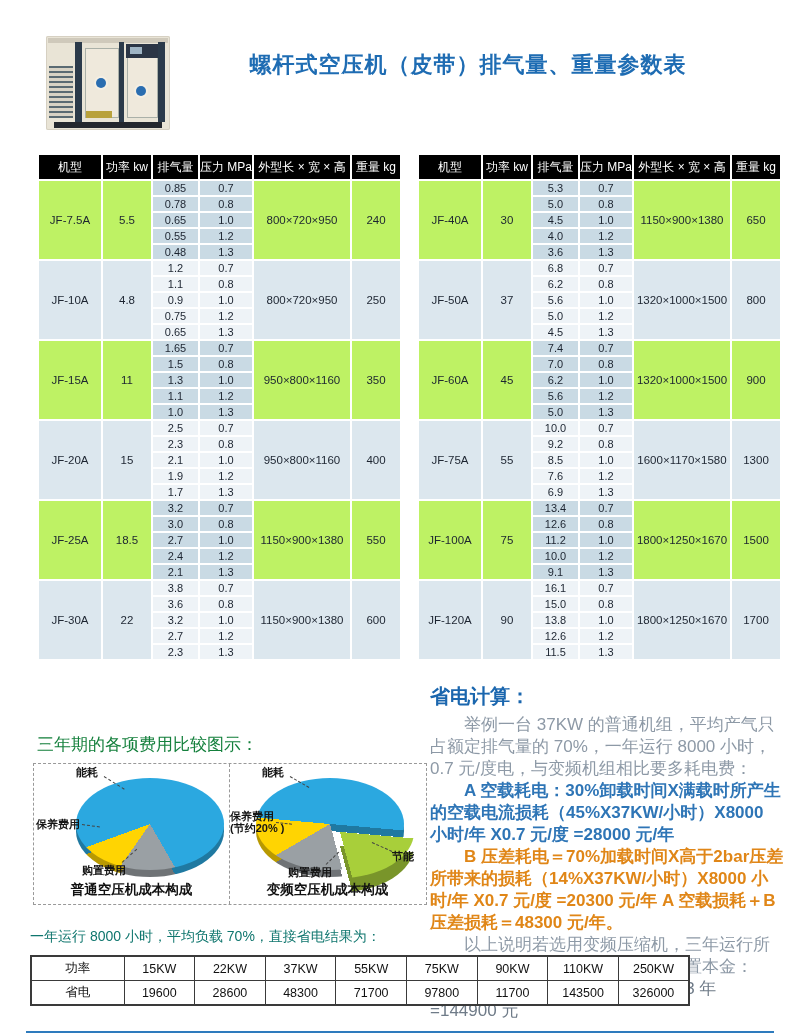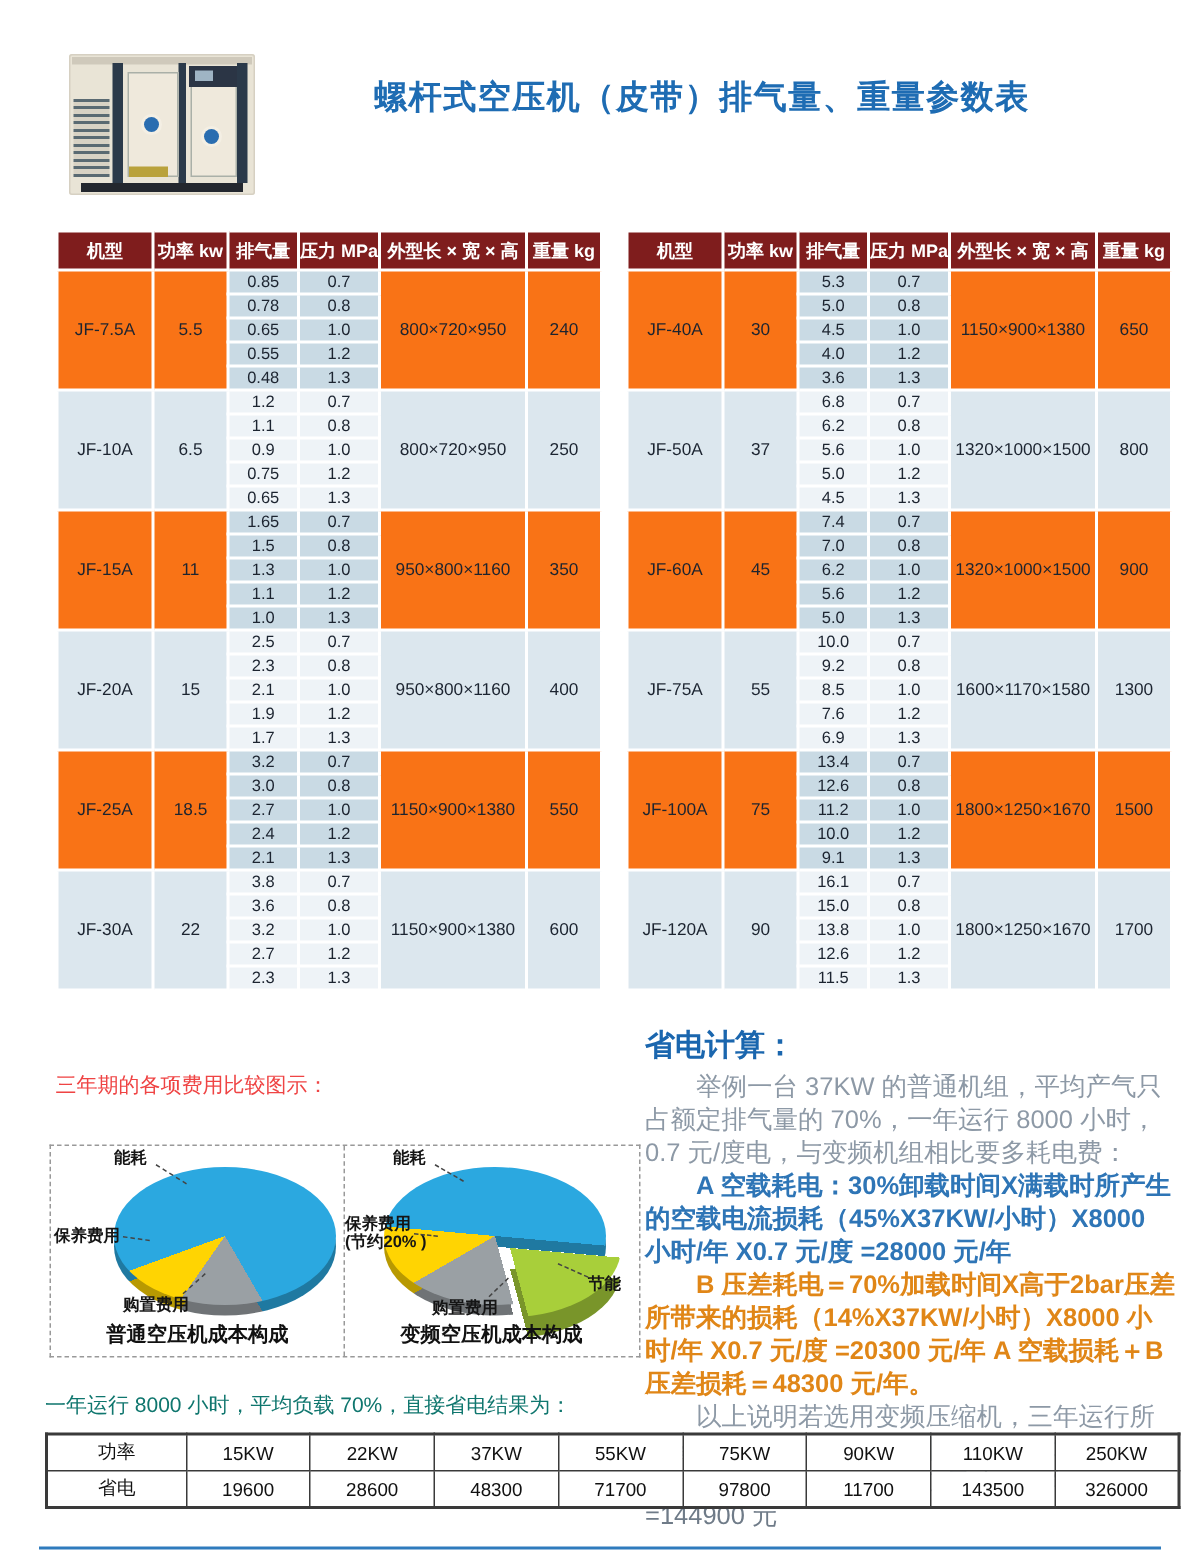--- a/index.html
+++ b/index.html
@@ -23,33 +23,33 @@
   .compressor .l1 { left:50px; top:42px; } .compressor .l2 { left:90px; top:50px; }
   .compressor .panel { position:absolute; left:80px; top:8px; width:32px; height:14px; background:#2b3545; }
   .compressor .screen { position:absolute; left:84px; top:11px; width:12px; height:7px; background:#9fb4c4; }
   .compressor .base { position:absolute; left:8px; right:8px; bottom:2px; height:6px; background:#23272e; }
   .compressor .badge { position:absolute; left:40px; bottom:12px; width:26px; height:7px; background:#b9a23c; }
 
   
   .spec { position:absolute; border-collapse:collapse; table-layout:fixed; width:363px; }
   #spec-left { left:37px; top:125px; }
   #spec-right { left:417px; top:125px; }
-  .spec th { background:#7f1d1d; color:#fff; font-size:12px; font-weight:bold;
+  .spec th { background:#000000; color:#fff; font-size:12px; font-weight:normal;
              height:24px; border:2px solid #fff; padding:0; }
   .spec td { text-align:center; font-size:11px; color:#1c2430; border:2px solid #fff;
              height:14px; line-height:13px; padding:0; }
   .spec td.big { font-size:11.5px; }
-  tr.dark  td.big { background:#f97316; }
+  tr.dark  td.big { background:#bef264; }
   tr.dark  td.sub { background:#c9dae4; }
   tr.light td.big { background:#dce7ee; }
   tr.light td.sub { background:#eef3f7; }
 
   
   .h-left1 { position:absolute; left:37px; top:663px; font-size:13.5px; font-weight:bold; color:#1a66ae; }
-  .h-left2 { position:absolute; left:37px; top:687px; font-size:14px; color:#ef4444; }
+  .h-left2 { position:absolute; left:37px; top:705px; font-size:17px; color:#15803d; }
 
   .pie-area { position:absolute; left:33px; top:735px; width:392px; height:140px;
               border:1px dashed #999; }
   .pie-box { position:absolute; top:0; width:195px; height:140px; }
   #pie-box1 { left:0; }
   #pie-box2 { left:195px; border-left:1px dashed #999; }
 
   .pie { position:absolute; width:148px; height:92px; }
   #pie1 { left:42px; top:14px; }
   #pie2 { left:26px; top:14px; }
@@ -71,21 +71,21 @@
   .saving { position:absolute; left:430px; top:655px; width:354px; }
   .saving h3 { margin:0 0 4px 0; font-size:20px; font-weight:bold; color:#1a66ae; }
   .saving p { margin:0; font-size:17px; line-height:22px; text-indent:2em; }
   .p-normal { color:#8d99a6; }
   .p-a { color:#2e75b6; font-weight:bold; }
   .p-b { color:#e08617; font-weight:bold; }
   .p-calc { color:#6f7b88; }
 
   
   .h-bottom { position:absolute; left:30px; top:900px; font-size:14px; font-weight:normal; color:#0f766e; }
-  .bottom-table { position:absolute; left:30px; top:927px; width:757px;
+  .bottom-table { position:absolute; left:30px; top:927px; width:660px;
                   border-collapse:collapse; table-layout:fixed; border:2px solid #3a3a3a; }
   .bottom-table td { border:1px solid #3a3a3a; text-align:center; font-size:12.5px;
                      color:#111; height:23px; padding:0; background:#fff; }
   .footer-line { position:absolute; left:26px; right:26px; top:1003px; height:2px; background:#2e7bbd; }
 </style>
 </head>
 <body>
 
 <div class="page">
 
@@ -145,21 +145,21 @@
         <tr class="dark">
           <td class="sub">0.55</td>
           <td class="sub">1.2</td>
         </tr>
         <tr class="dark">
           <td class="sub">0.48</td>
           <td class="sub">1.3</td>
         </tr>
         <tr class="light">
           <td rowspan="5" class="big">JF-10A</td>
-          <td rowspan="5" class="big">6.5</td>
+          <td rowspan="5" class="big">4.8</td>
           <td class="sub">1.2</td>
           <td class="sub">0.7</td>
           <td rowspan="5" class="big">800×720×950</td>
           <td rowspan="5" class="big">250</td>
         </tr>
         <tr class="light">
           <td class="sub">1.1</td>
           <td class="sub">0.8</td>
         </tr>
         <tr class="light">

